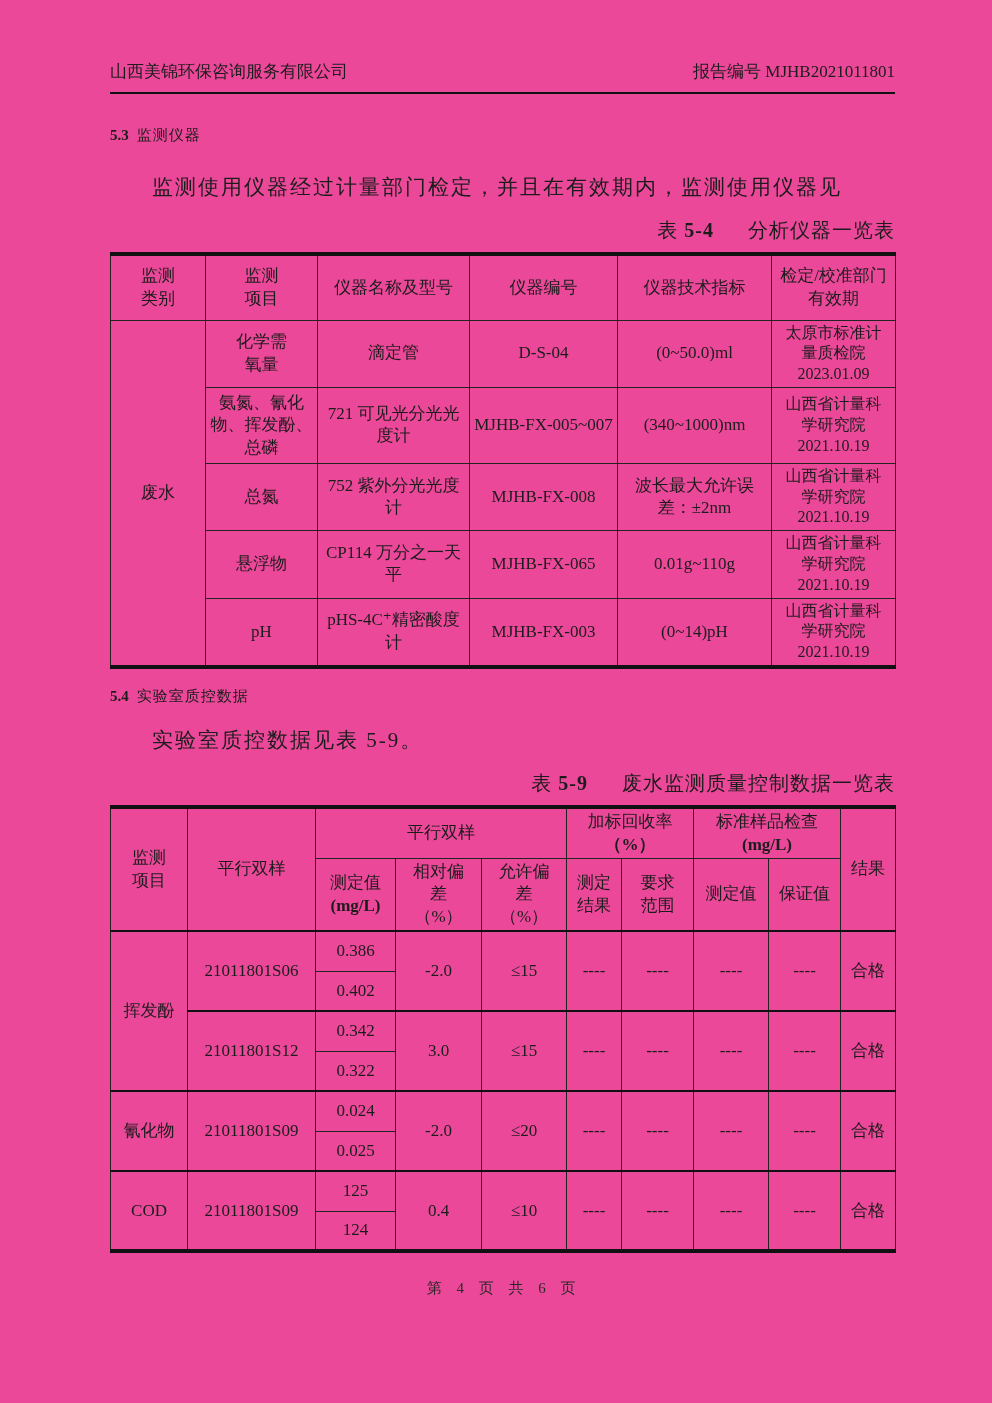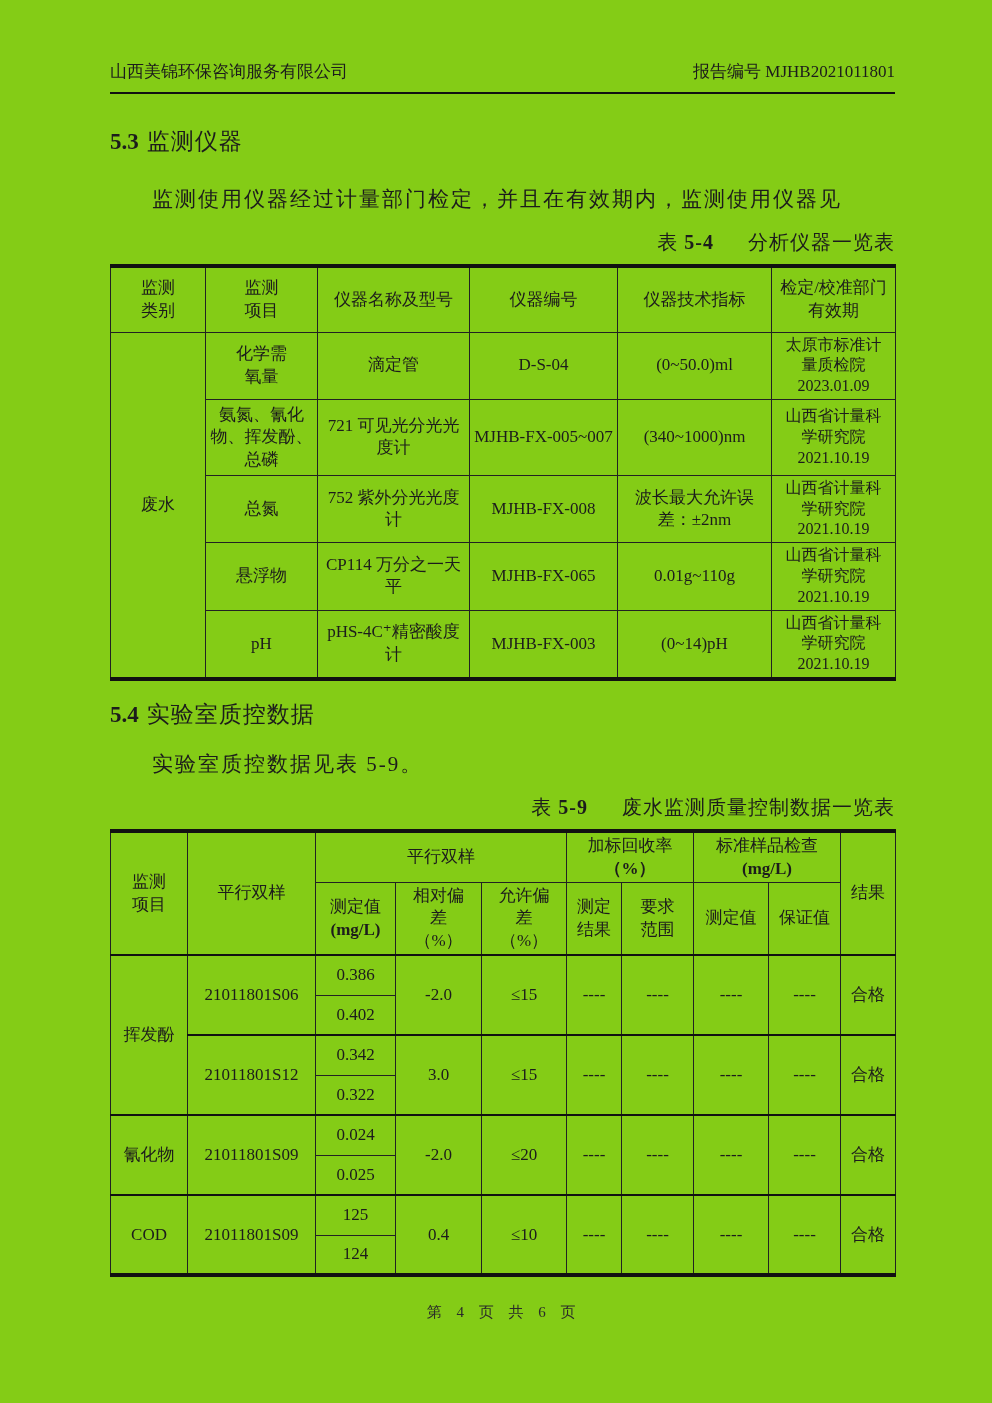--- a/index.html
+++ b/index.html
@@ -1,30 +1,30 @@
 <!DOCTYPE html>
 <html lang="zh"><head>
 <meta charset="utf-8">
 <title>Report Page</title>
 <style>
   * { margin:0; padding:0; box-sizing:border-box; }
   html,body { background:#ffffff; }
   .page {
-    width:992px; height:1403px; margin:0 auto; background:#84cc16;
+    width:992px; height:1403px; margin:0 auto; background:#ec4899;
     font-family:"Liberation Serif","DejaVu Serif",serif;
     color:#1c1c1c; padding:0 97px 0 110px; overflow:hidden;
   }
   
   .page-header {
     padding-top:60px; padding-bottom:9px;
     display:flex; justify-content:space-between; align-items:flex-end;
     border-bottom:2px solid #111; font-size:17px;
   }
   
-  .sec-heading { margin-top:32px; font-size:23px; letter-spacing:1px; }
+  .sec-heading { margin-top:32px; font-size:15px; letter-spacing:1px; }
   .sec-heading .num { font-weight:bold; margin-right:8px; letter-spacing:0; }
   
   .body-para { margin-top:20px; font-size:21px; line-height:44px; letter-spacing:2px; }
   .body-para .line1 { display:block; text-indent:2em; }
   .body-para .line2 { display:block; }
   
   .tbl-caption { margin-top:8px; text-align:right; font-size:20px; letter-spacing:1px; }
   .tbl-caption .cap-num { font-weight:bold; margin-left:6px; }
   .tbl-caption .cap-title { margin-left:34px; }
   

